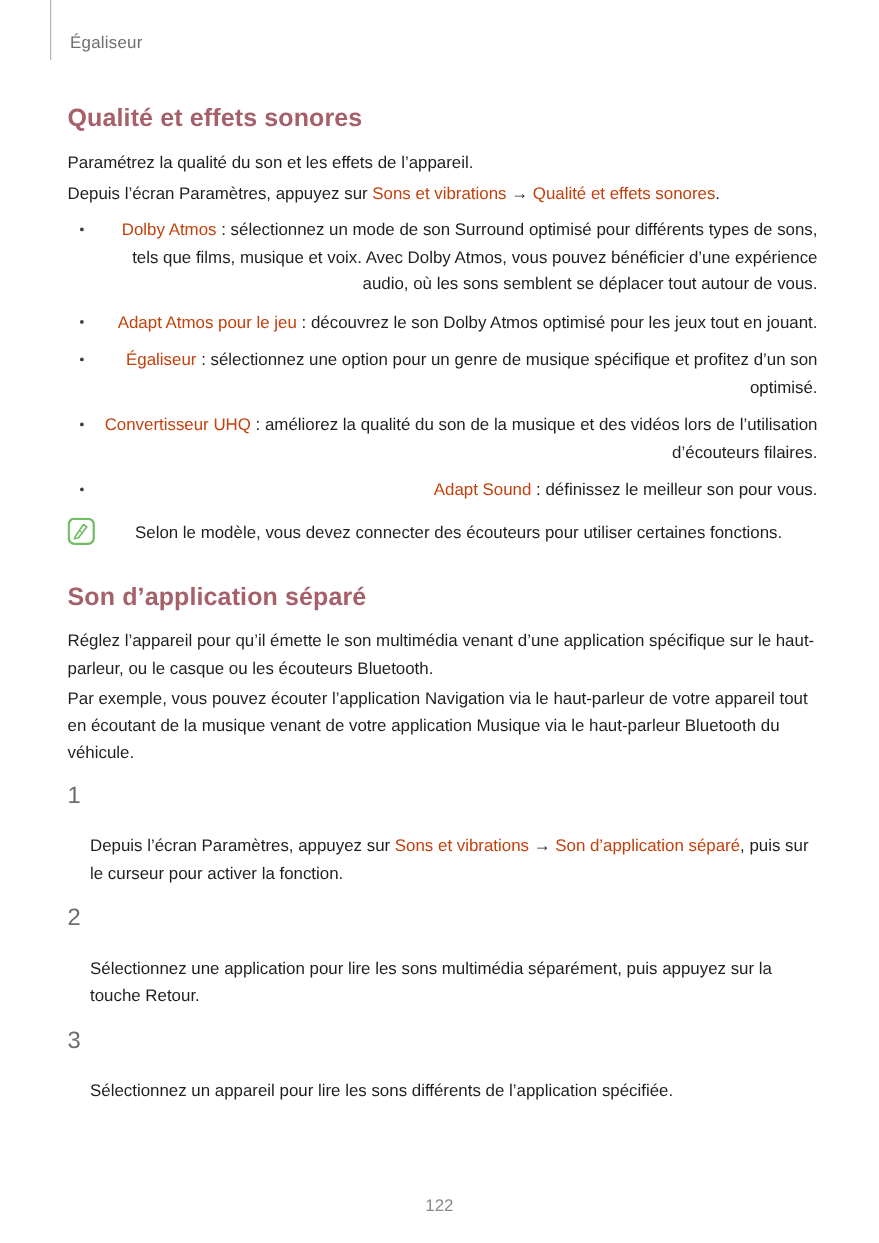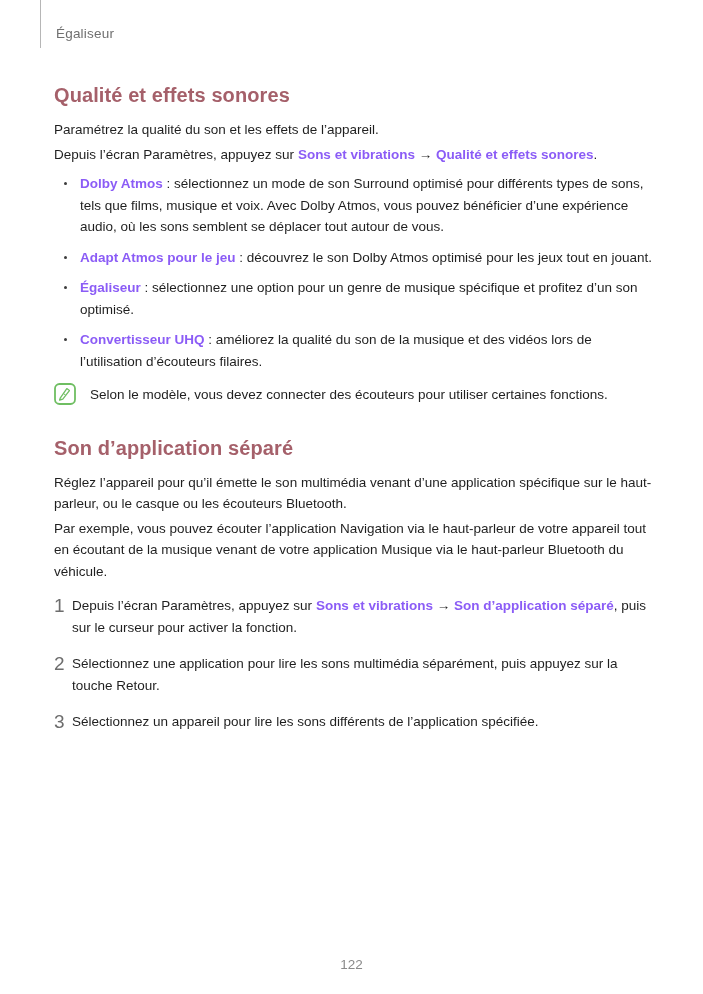--- a/index.html
+++ b/index.html
@@ -45,27 +45,28 @@
     color: #a5606a;
     letter-spacing: 0.1px;
     margin-bottom: 12px;
   }
   .para {
     font-size: 13.5px;
     line-height: 21.5px;
     margin-bottom: 3px;
     color: #1f1f1f;
   }
-  .para strong, .bullet-text strong, .step-text strong { font-weight: 700; color: #8b5cf6; }
+  .para strong, .bullet-text strong, .step-text strong { font-weight: 400; color: #c2410c; }
   
   ul.bullets {
     list-style: none;
     margin-top: 8px;
     margin-bottom: 0;
     padding-left: 26px;
+    text-align: right;
   }
   ul.bullets li {
     position: relative;
     margin-bottom: 9px;
   }
   .bullet-dot {
     position: absolute;
     left: -16px;
     top: 9px;
     width: 3px;
@@ -75,20 +76,21 @@
   }
   .bullet-text {
     font-size: 13.5px;
     line-height: 21.5px;
   }
   
   .note {
     display: flex;
     align-items: flex-start;
     margin-top: 10px;
+    gap: 18px;
   }
   .note-icon {
     flex: 0 0 22px;
     width: 22px;
     height: 22px;
     margin-top: 1px;
   }
   .note-text {
     margin-left: 14px;
     font-size: 13.5px;
@@ -109,20 +111,21 @@
     flex: 0 0 18px;
     font-size: 19px;
     line-height: 22px;
     font-weight: 400;
     color: #6d6d6d;
     font-stretch: condensed;
   }
   .step-text {
     font-size: 13.5px;
     line-height: 22px;
+    margin-top: 40px;
   }
   
   .page-number {
     position: absolute;
     bottom: 22px;
     left: 0;
     width: 100%;
     text-align: center;
     font-size: 13.5px;
     color: #8a8a8a;
@@ -153,20 +156,24 @@
           <span class="bullet-dot"></span>
           <span class="bullet-text"><strong>Adapt Atmos pour le jeu</strong><span> : découvrez le son Dolby Atmos optimisé pour les jeux tout en jouant.</span></span>
         </li>
         <li>
           <span class="bullet-dot"></span>
           <span class="bullet-text"><strong>Égaliseur</strong><span> : sélectionnez une option pour un genre de musique spécifique et profitez d’un son optimisé.</span></span>
         </li>
         <li>
           <span class="bullet-dot"></span>
           <span class="bullet-text"><strong>Convertisseur UHQ</strong><span> : améliorez la qualité du son de la musique et des vidéos lors de l’utilisation d’écouteurs filaires.</span></span>
+        </li>
+        <li>
+          <span class="bullet-dot"></span>
+          <span class="bullet-text"><strong>Adapt Sound</strong><span> : définissez le meilleur son pour vous.</span></span>
         </li>
       </ul>
 
       <div class="note">
         <span class="note-icon">
           <svg width="22" height="22" viewBox="0 0 22 22" xmlns="http://www.w3.org/2000/svg">
             <rect x="1" y="1" width="20" height="20" rx="4.5" fill="#ffffff" stroke="#6fbe62" stroke-width="1.8"></rect>
             <path d="M6.2 15.2 L12.8 5.6 L15.4 7.6 L8.8 16.2 L5.6 17 Z" fill="none" stroke="#6fbe62" stroke-width="1.3" stroke-linejoin="round"></path>
             <line x1="9.5" y1="10.5" x2="11.8" y2="12.3" stroke="#6fbe62" stroke-width="1"></line>
           </svg>

